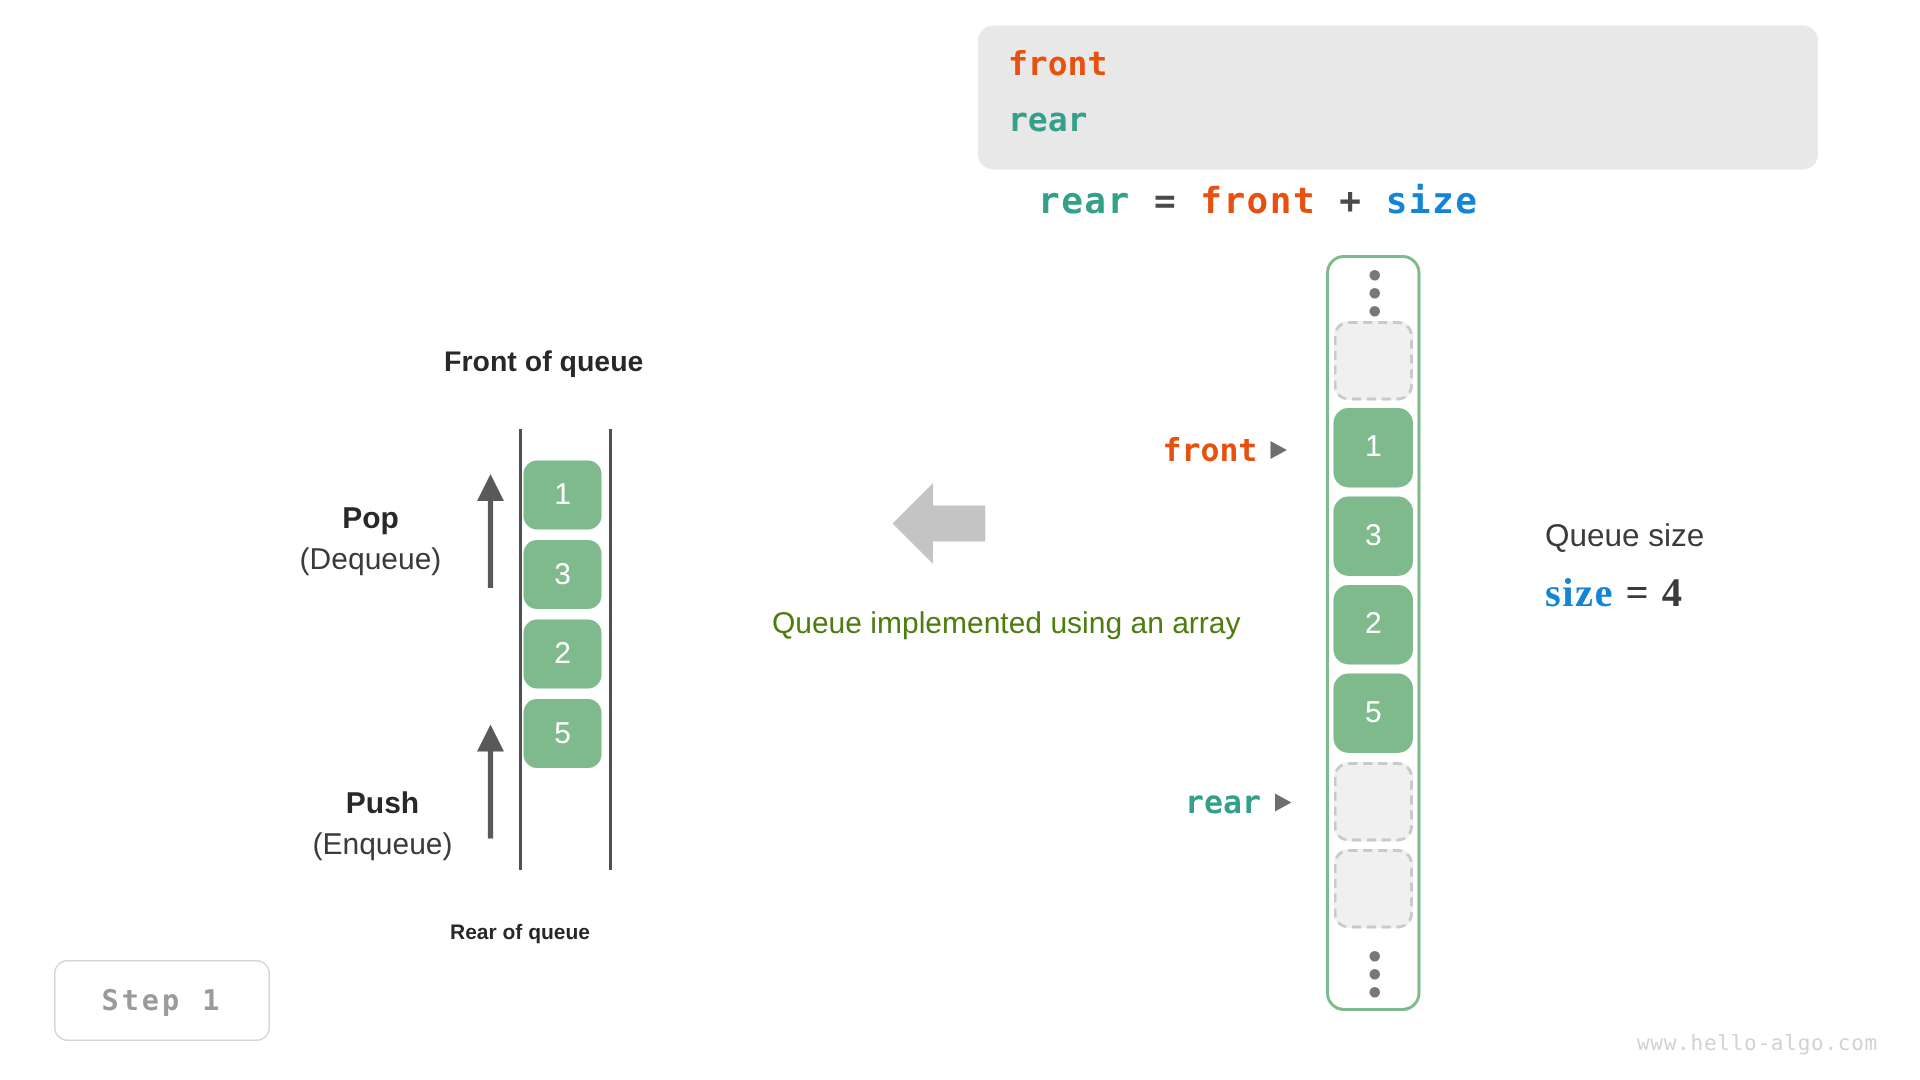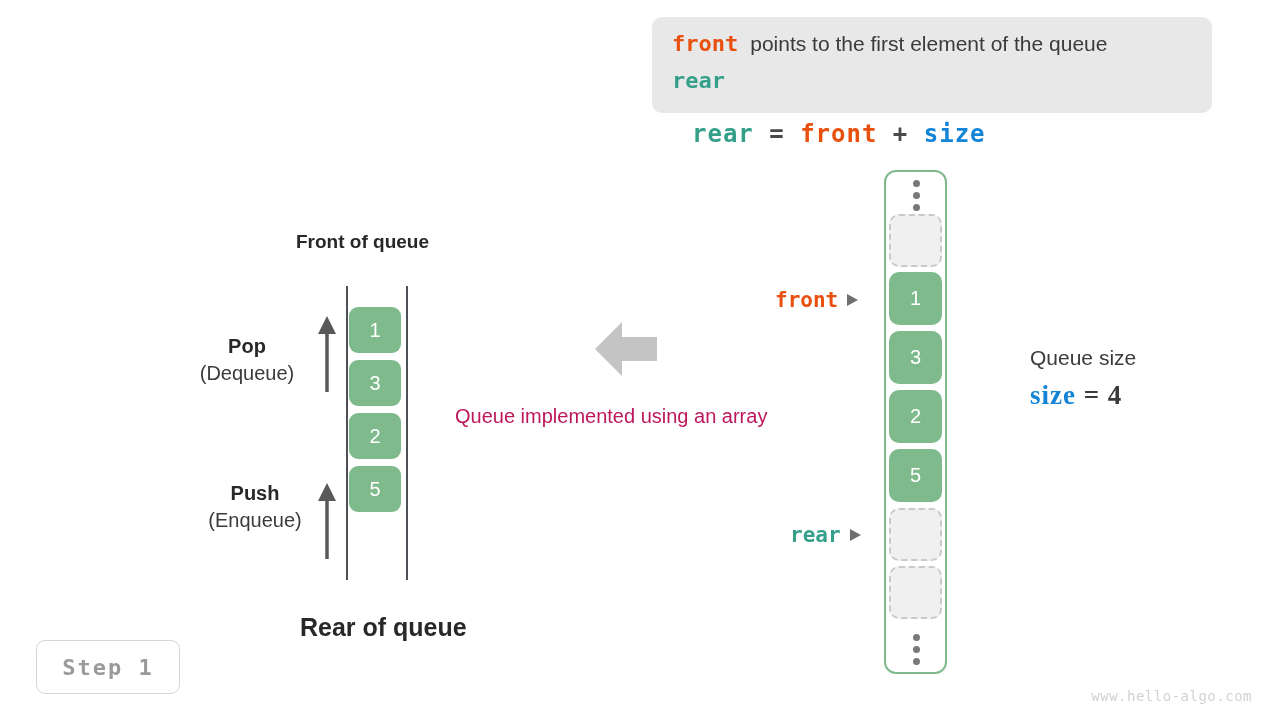--- a/index.html
+++ b/index.html
@@ -73,21 +73,21 @@
     top: 231px;
     font-size: 19px;
     font-weight: bold;
     color: #282828;
     white-space: nowrap;
   }
   #rear-of-queue-label {
     position: absolute;
     left: 300px;
     top: 613px;
-    font-size: 25px;
+    font-size: 14px;
     font-weight: bold;
     color: #282828;
     white-space: nowrap;
   }
 
   .rail {
     position: absolute;
     width: 2px;
     top: 286px;
     height: 294px;
@@ -118,34 +118,34 @@
     line-height: 26px;
     white-space: nowrap;
   }
   .op-sub {
     font-size: 20px;
     color: #3b3b3b;
     line-height: 28px;
     white-space: nowrap;
   }
   #pop-group  { left: 188px; top: 333px; width: 118px; }
-  #push-group { left: 196px; top: 480px; width: 118px; }
+  #push-group { left: 196px; top: 523px; width: 118px; }
 
   .up-arrow { position: absolute; }
 
   
   #center-arrow { position: absolute; left: 595px; top: 322px; }
   #center-caption {
     position: absolute;
     left: 455px;
     top: 405px;
     width: 372px;
-    text-align: left;
-    font-size: 20px;
-    color: #be185d;
+    text-align: right;
+    font-size: 20px;
+    color: #4d7c0f;
     white-space: nowrap;
   }
 
   
   #array-container {
     position: absolute;
     left: 884px;
     top: 170px;
     width: 63px;
     height: 504px;
@@ -236,21 +236,21 @@
     width: 144px;
     height: 54px;
     border: 1px solid #d5d5d5;
     border-radius: 9px;
     box-sizing: border-box;
     display: flex;
     align-items: center;
     justify-content: center;
     font-family: "DejaVu Sans Mono", monospace;
     font-weight: bold;
-    font-size: 22px;
+    font-size: 19px;
     letter-spacing: 2px;
     color: #9a9a9a;
   }
 
   
   #watermark {
     position: absolute;
     right: 28px;
     bottom: 16px;
     font-family: "DejaVu Sans Mono", monospace;
@@ -258,21 +258,20 @@
     color: #d2d2d2;
     letter-spacing: 0.5px;
   }
 </style>
 </head>
 <body>
 
 <div id="legend-box">
   <div class="legend-row">
     <span class="legend-key front">front</span>
-    <span class="legend-text">points to the first element of the queue</span>
   </div>
   <div class="legend-row">
     <span class="legend-key rear">rear</span>
   </div>
 </div>
 
 <div id="formula">
   <span class="t-rear">rear</span>
   <span class="t-eq">=</span>
   <span class="t-front">front</span>

